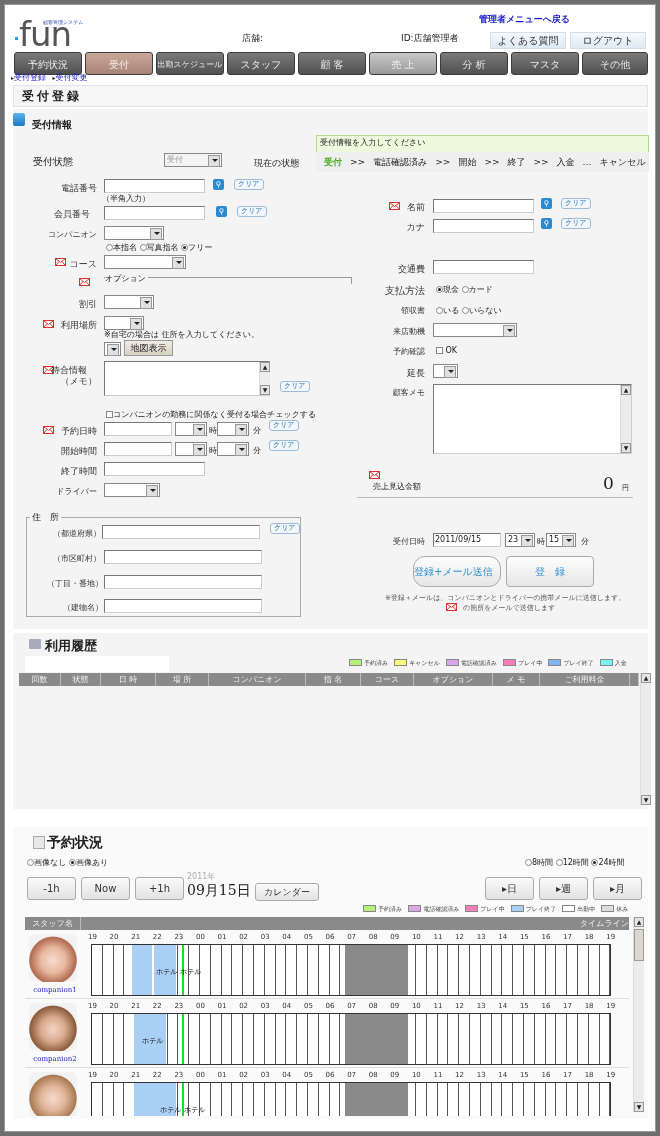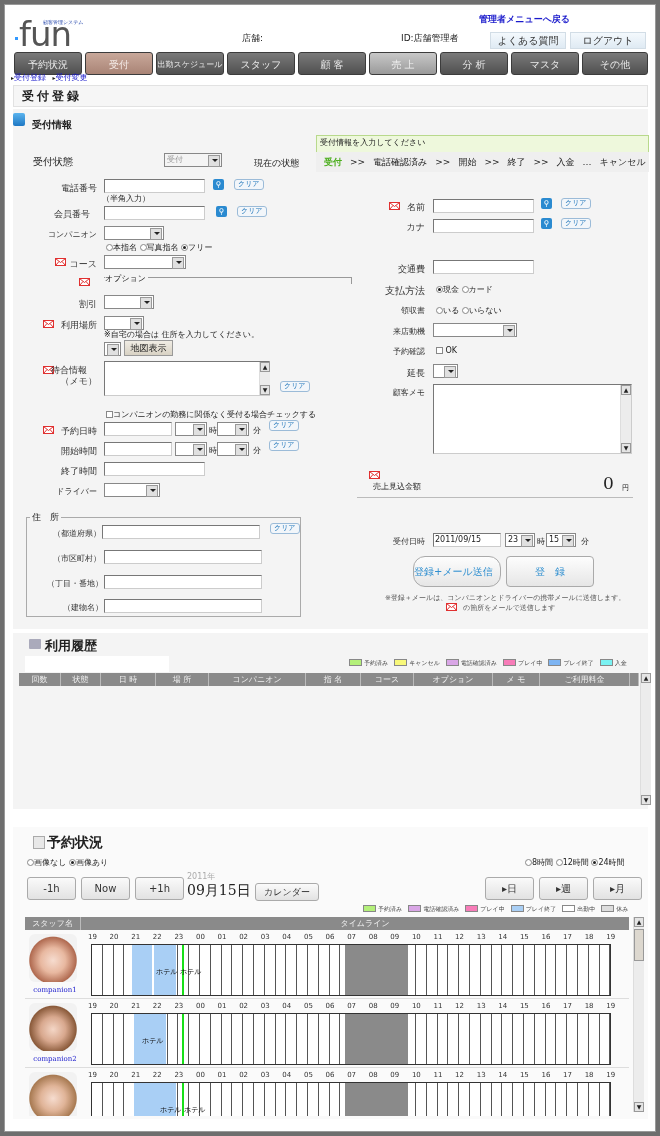--- a/index.html
+++ b/index.html
@@ -352,21 +352,21 @@
     <span><span class="sw" style="background:#b4f07a"></span><span>予約済み</span></span>
     <span><span class="sw" style="background:#d9a6e6"></span><span>電話確認済み</span></span>
     <span><span class="sw" style="background:#f77cb8"></span><span>プレイ中</span></span>
     <span><span class="sw" style="background:#a9cff5"></span><span>プレイ終了</span></span>
     <span><span class="sw" style="background:#ffffff"></span><span>出勤中</span></span>
     <span><span class="sw" style="background:#dddddd"></span><span>休み</span></span>
   </div>
 
   <div class="thead" style="left:20px;top:912px;width:604px">
     <div style="width:56px">スタッフ名</div>
-    <div style="width:548px;text-align:center;padding-left:20px;border-right:none">タイムライン</div>
+    <div style="width:548px;text-align:right;padding-left:20px;border-right:none">タイムライン</div>
   </div>
   <div class="scroll-v" style="left:628px;top:912px;height:195px">
       <div class="up" style="top:0">▲</div>
       <div style="position:absolute;top:12px;left:0;width:10px;height:32px;background:#ddd8cf;border:1px solid #999"></div>
       <div class="dn" style="bottom:0">▼</div>
     </div>
 
   <div style="position:absolute;left:0;top:925px;width:652px;height:186px;overflow:hidden">
 
     <div class="timeline-row" style="top:0;height:69px">

